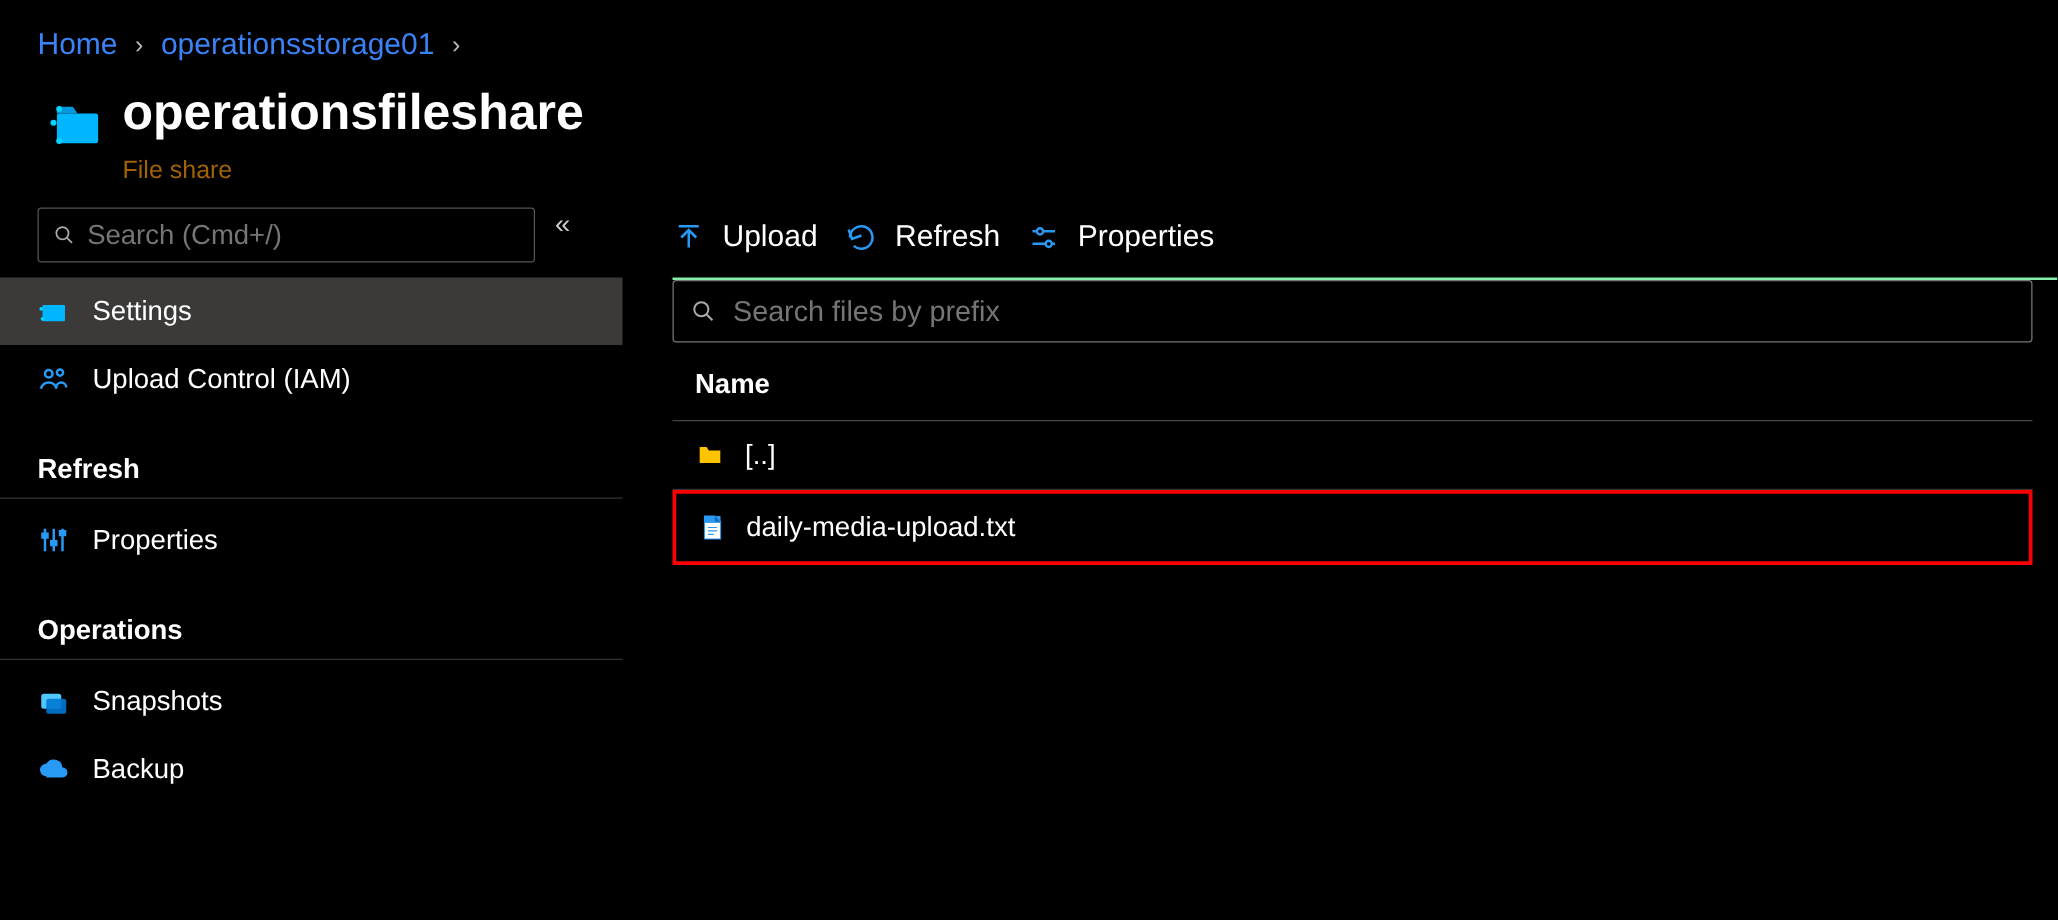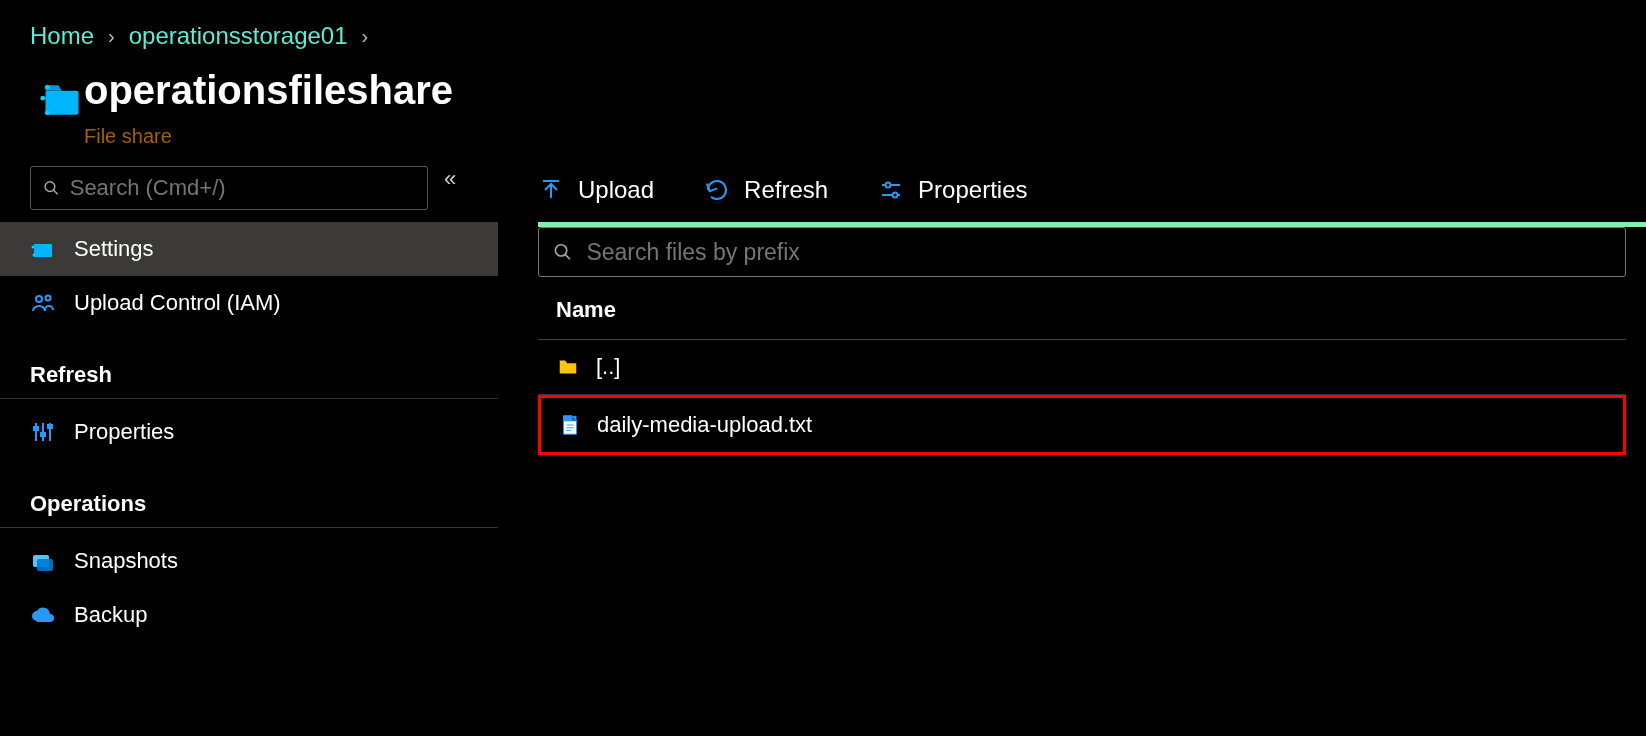--- a/index.html
+++ b/index.html
@@ -11,25 +11,26 @@
     height: 736px;
     overflow: hidden;
   }
   .breadcrumb {
     display: flex;
     align-items: center;
     gap: 14px;
     padding: 22px 30px 8px 30px;
     font-size: 24px;
   }
-  .breadcrumb a { color: #5eead4; text-decoration: none; }
+  .breadcrumb a { color: #3b82f6; text-decoration: none; }
   .breadcrumb .chev { color: #bbb; font-size: 20px; }
   .title-row {
     display: flex;
     align-items: flex-start;
+    gap: 14px;
     padding: 10px 30px 18px 40px;
   }
   .title-icon { width: 44px; height: 44px; flex: none; margin-top: 10px; }
   .title-text h1 { font-size: 40px; font-weight: 600; }
   .title-text .sub { font-size: 20px; color: #a16207; margin-top: 12px; }
   .layout { display: flex; }
   .sidebar { width: 498px; flex: none; }
   .search-wrap { display: flex; gap: 16px; padding: 0 0 12px 30px; }
   .sidebar-search {
     flex: 1;
@@ -51,23 +52,23 @@
   .nav-item .nicon { width: 26px; display: flex; justify-content: center; }
   .section-head {
     font-size: 22px; font-weight: 600;
     padding: 32px 30px 10px 30px;
     border-bottom: 1px solid #333;
     margin-bottom: 6px;
   }
   
   .main { flex: 1; padding: 0 0 0 40px; }
   .toolbar {
-    display: flex; align-items: center; gap: 50px;
+    display: flex; align-items: center; gap: 22px;
     padding: 10px 0 18px 0;
-    border-bottom: 5px solid #86efac;
+    border-bottom: 2px solid #86efac;
   }
   .tb-btn { display: flex; align-items: center; gap: 14px; font-size: 24px; cursor: pointer; }
   .tb-btn .ticon { color: #2899f5; width: 26px; height: 26px; display: flex; align-items: center; justify-content: center; }
   .file-search {
     display: flex; align-items: center; gap: 14px;
     border: 1px solid #777; border-radius: 3px;
     height: 50px; padding: 0 14px;
     margin-right: 20px;
   }
   .file-search input {

